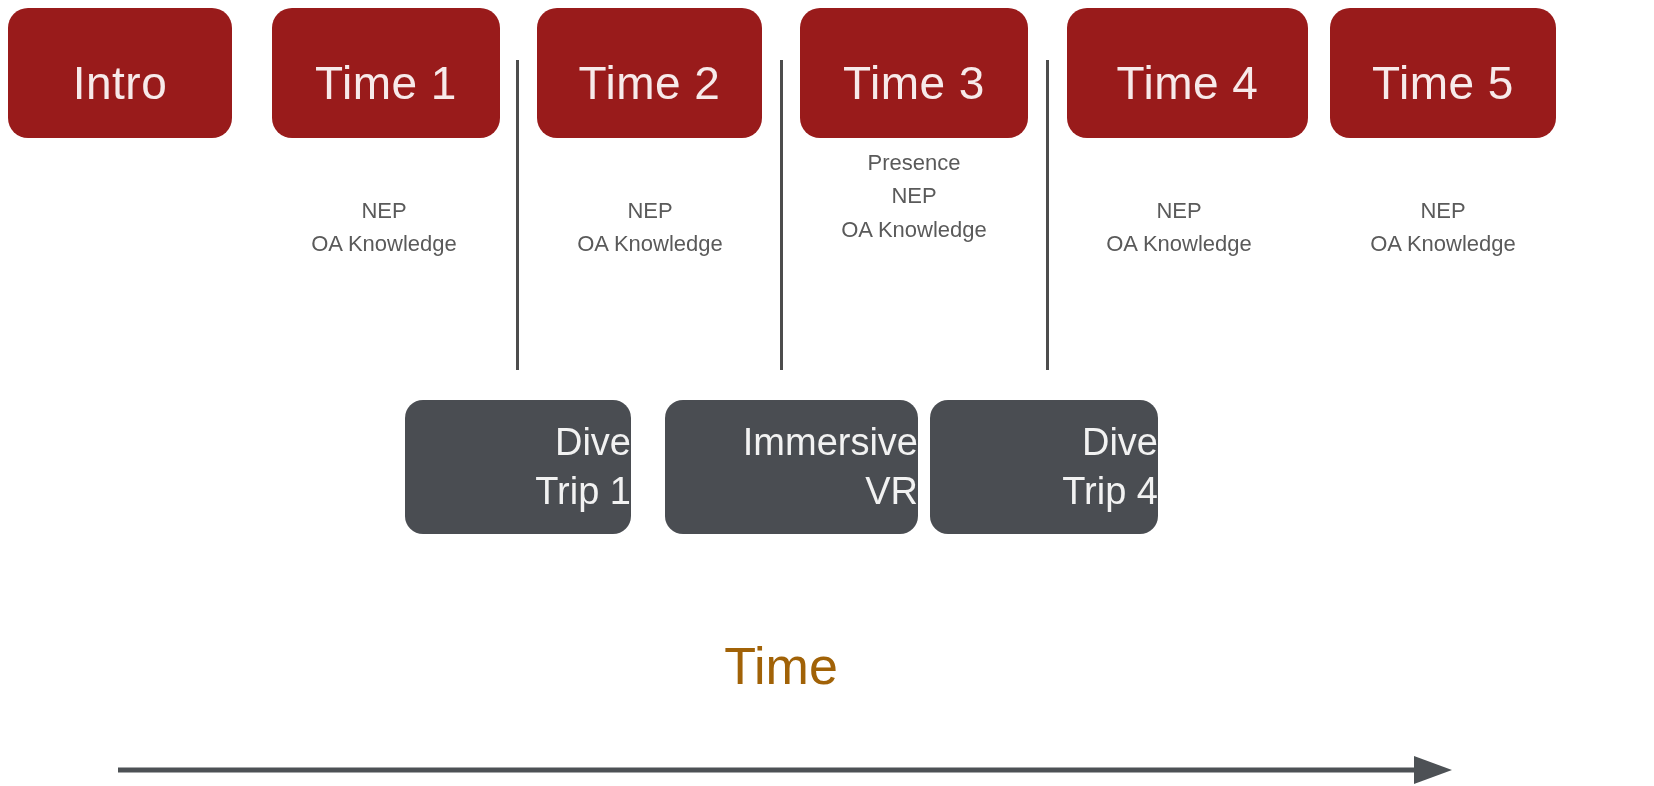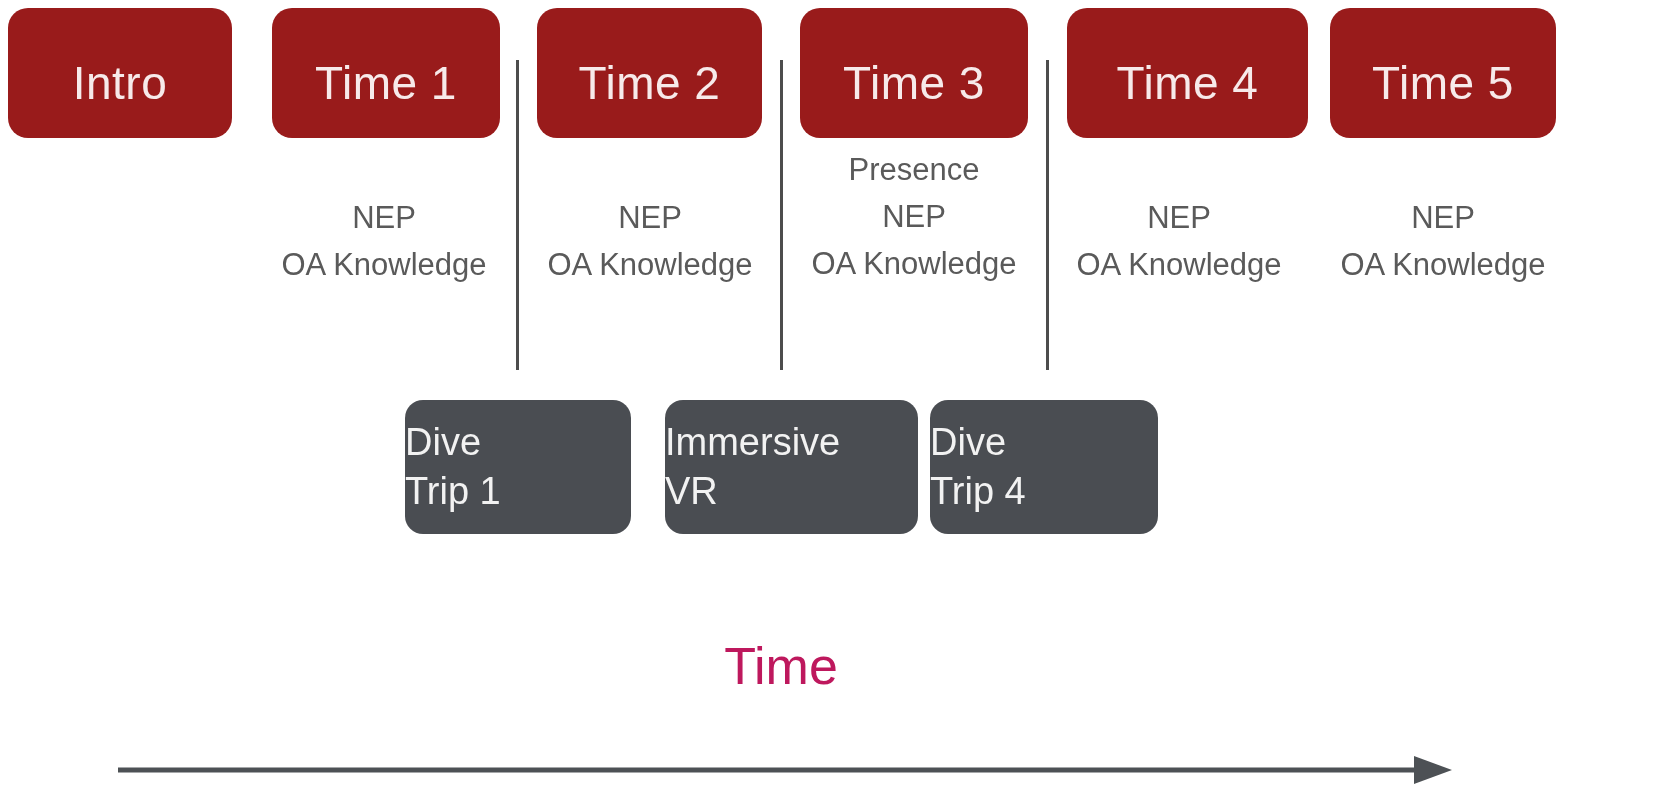--- a/index.html
+++ b/index.html
@@ -40,21 +40,21 @@
     white-space: nowrap;
     margin-top: 20px;
   }
 
   
   .measures {
     position: absolute;
     top: 146px;
     text-align: center;
     color: #5a5a5a;
-    font-size: 31px;
+    font-size: 22px;
     font-weight: 300;
     line-height: 1.52;
     white-space: nowrap;
     box-sizing: border-box;
   }
   .measures .m-line { display: block; }
 
   
   .divider {
     position: absolute;
@@ -66,40 +66,40 @@
 
   
   .activity-box {
     position: absolute;
     top: 400px;
     height: 134px;
     background: #4a4d52;
     border-radius: 18px;
     display: flex;
     flex-direction: column;
-    align-items: flex-start;
+    align-items: flex-end;
     justify-content: center;
     box-sizing: border-box;
   }
   .activity-label {
     color: #f2f2f2;
     font-size: 38px;
     font-weight: 300;
     line-height: 1.28;
     white-space: nowrap;
   }
 
   
   .axis-title {
     position: absolute;
     left: 0;
     right: 0;
     top: 640px;
     text-align: center;
-    color: #be185d;
+    color: #a16207;
     font-size: 52px;
     font-weight: 300;
     line-height: 1;
   }
   .axis-title-inner {
     position: relative;
     left: -46px;
   }
   .axis-arrow {
     position: absolute;

